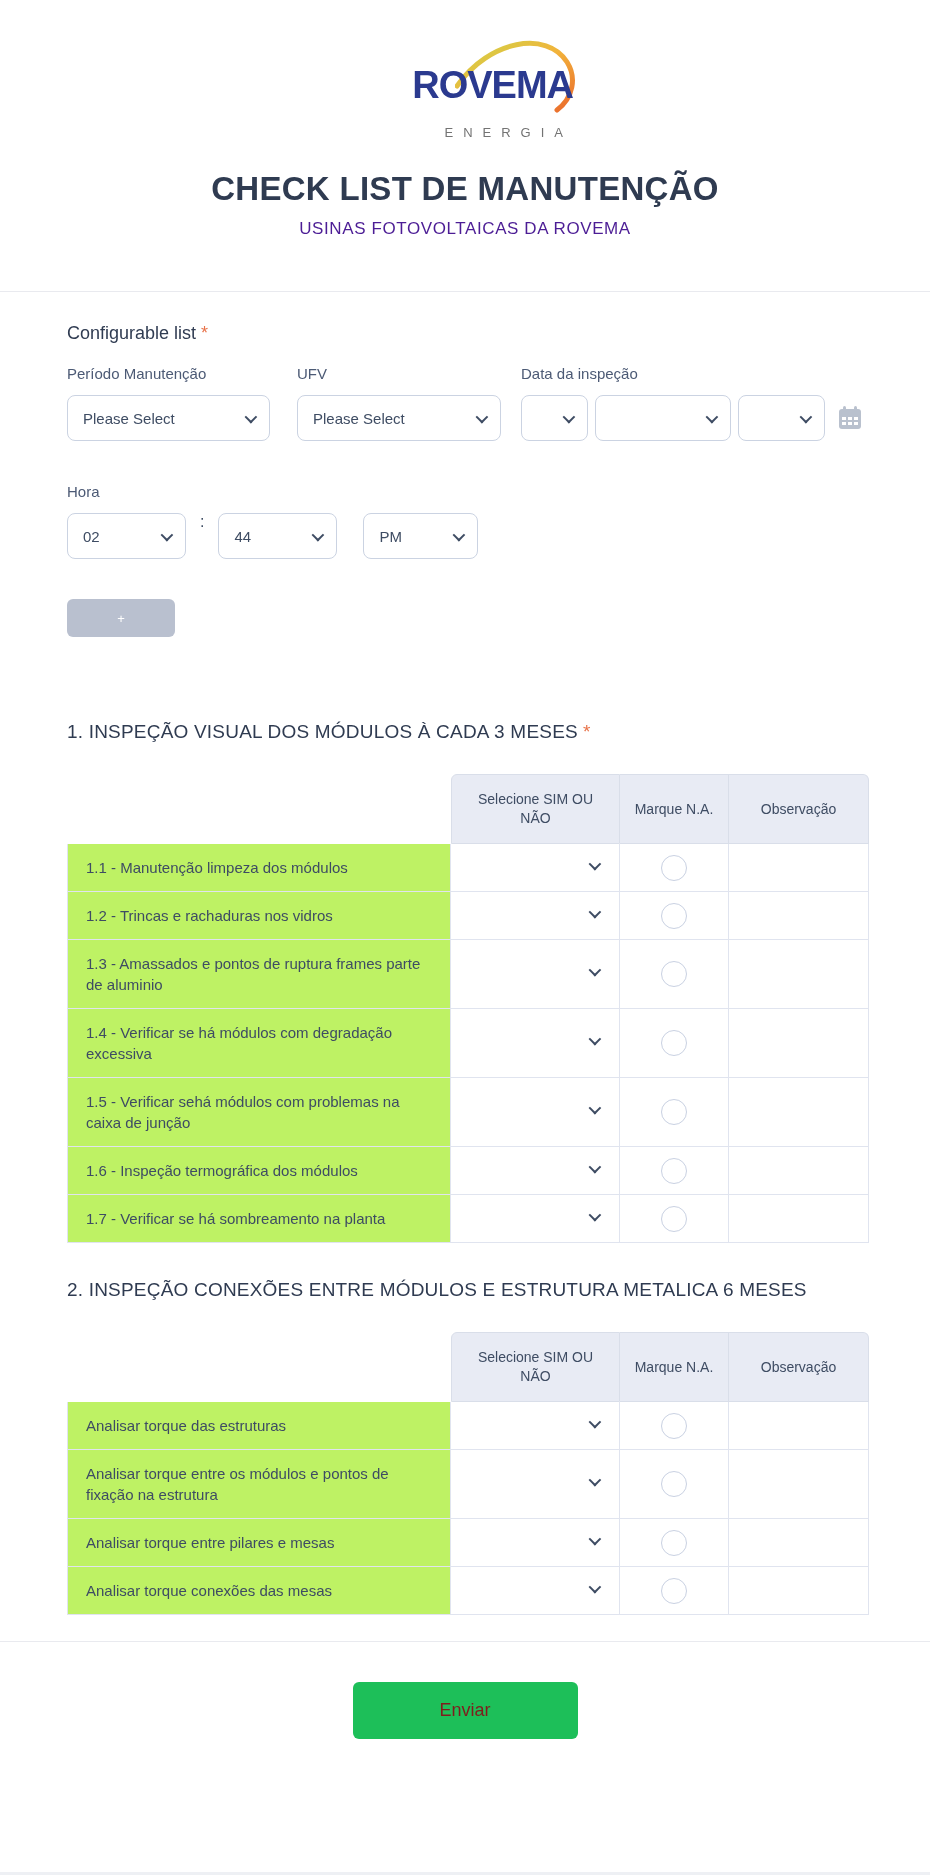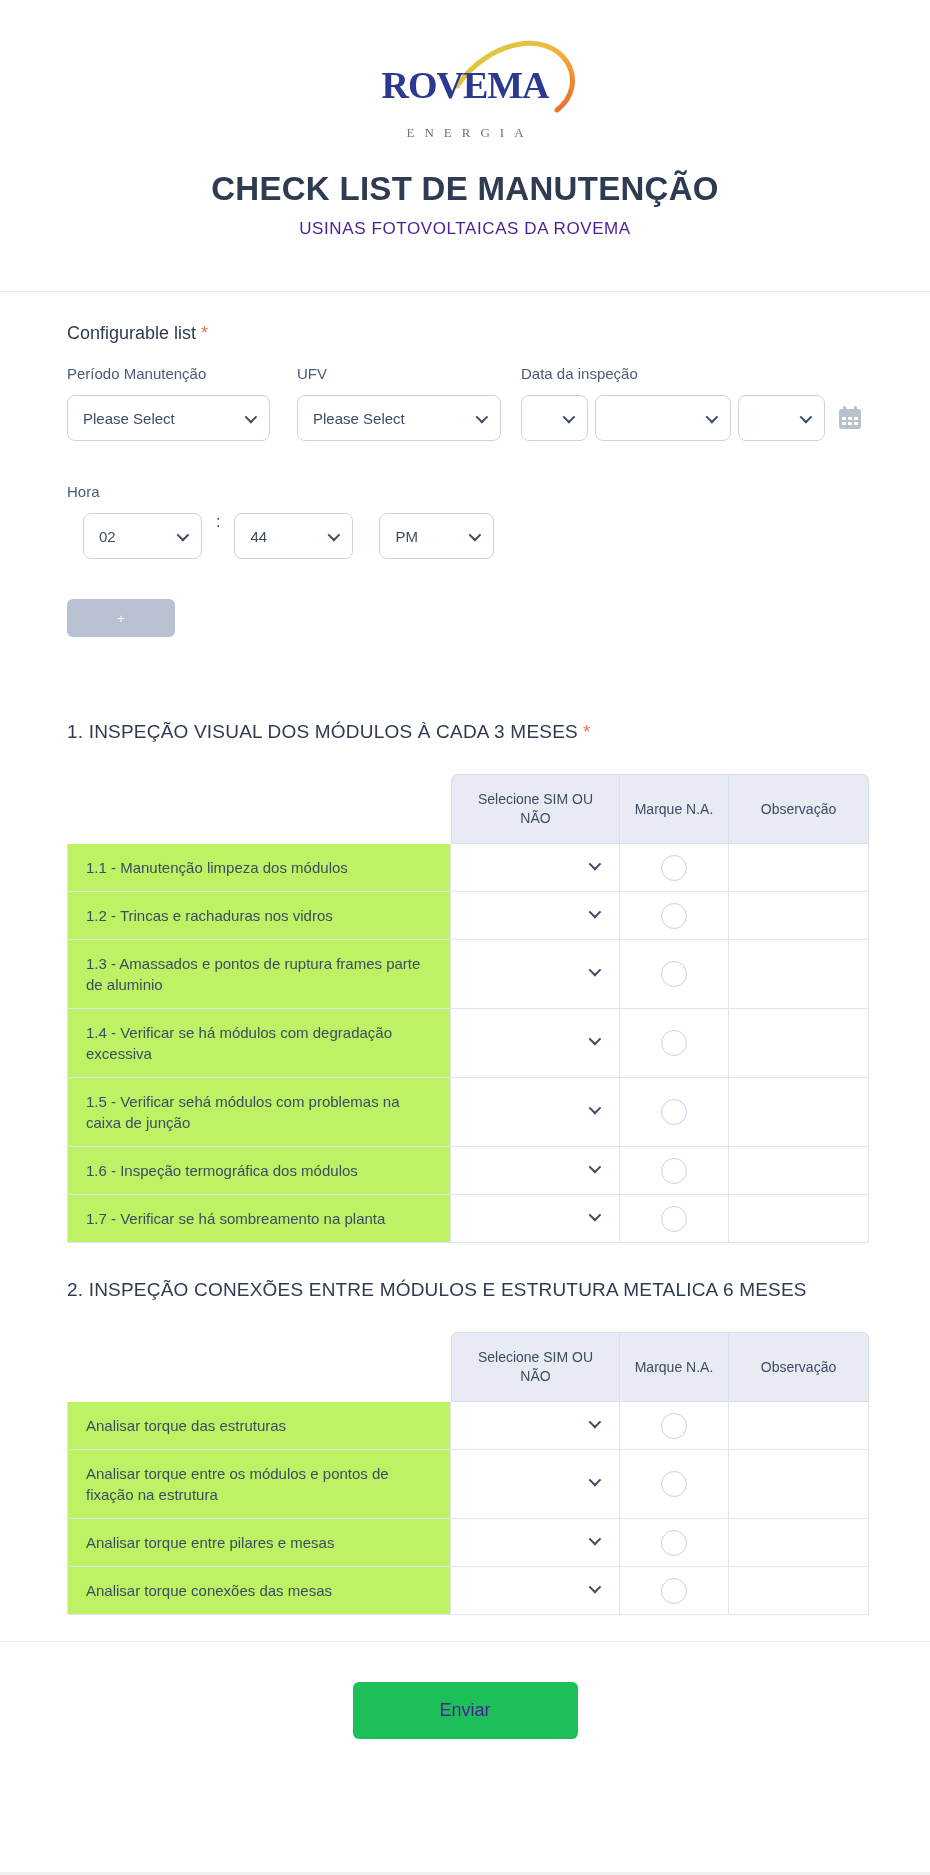--- a/index.html
+++ b/index.html
@@ -4,21 +4,21 @@
 <style>
   * { margin:0; padding:0; box-sizing:border-box; }
   html,body { background:#ffffff; }
   .page {
     position:relative; width:930px; height:1875px; margin:0 auto;
     background:#ffffff; overflow:hidden;
     font-family:"Liberation Sans", sans-serif; color:#3e4c63;
   }
 
   
-  .logo { position:relative; width:216px; margin:40px auto 0; height:84px; text-align:center;font-family:Liberation Serif, serif; }
+  .logo { position:relative; width:216px; margin:40px auto 0; height:84px; text-align:right; }
   .logo-swoosh { position:absolute; top:-4px; right:-14px; width:132px; height:78px; pointer-events:none; }
   .logo-brand {
     position:relative; font-size:38px; font-weight:700; letter-spacing:-1px;
     color:#2b3a8f; line-height:1; padding-top:26px;
   }
   .logo-sub {
     margin-top:21px; font-size:13px; color:#737373; letter-spacing:10px;
     padding-left:10px; font-weight:400;
   }
 
@@ -47,21 +47,21 @@
   }
   .fg1 { width:204px; margin-right:27px; }
   .fg2 { width:205px; margin-right:20px; }
   .fg3 .date-selects { display:flex; align-items:center; }
   .sel-day { width:67px; margin-right:7px; }
   .sel-month { width:136px; margin-right:7px; }
   .sel-year { width:87px; }
   .cal-icon { margin-left:12px; display:inline-flex; }
 
   .hora-label { margin-top:42px; }
-  .hora-row { display:flex; align-items:flex-start; margin-top:0px;margin-left:16px; }
+  .hora-row { display:flex; align-items:flex-start; margin-top:0px; }
   .sel-hour { width:119px; }
   .colon { margin:0 14px; font-size:16px; color:#3e4c63; }
   .sel-min { width:119px; }
   .sel-ampm { width:115px; margin-left:26px; }
 
   .plus-btn {
     margin-top:40px; width:108px; height:38px; background:#b9c0cf; border:none;
     border-radius:6px; color:#ffffff; font-size:13px; display:flex;
     align-items:center; justify-content:center; cursor:pointer;
   }
@@ -91,21 +91,21 @@
   .td-select .chev { position:absolute; right:21px; top:50%; margin-top:-7px; }
   .td-radio { display:flex; align-items:center; justify-content:center; }
   .radio { width:26px; height:26px; border:1px solid #c9d1e2; border-radius:50%; background:#fff; cursor:pointer; }
   .td-obs { cursor:text; }
 
   
   .divider-bottom { margin-top:26px; }
   .submit-row { margin-top:40px; text-align:center; }
   .submit-btn {
     width:225px; height:57px; background:#1dbf59; border:none; border-radius:6px;
-    color:#4c1d95; font-size:18px; cursor:pointer; font-family:"Liberation Sans", sans-serif;
+    color:#7f1d1d; font-size:18px; cursor:pointer; font-family:"Liberation Sans", sans-serif;
   }
   .bottom-strip { position:absolute; left:0; right:0; bottom:0; height:3px; background:#eef0f4; }
 </style>
 </head>
 <body>
 
 <div class="page">
 
   <div class="logo">
     <svg class="logo-swoosh" viewBox="0 0 132 78">

